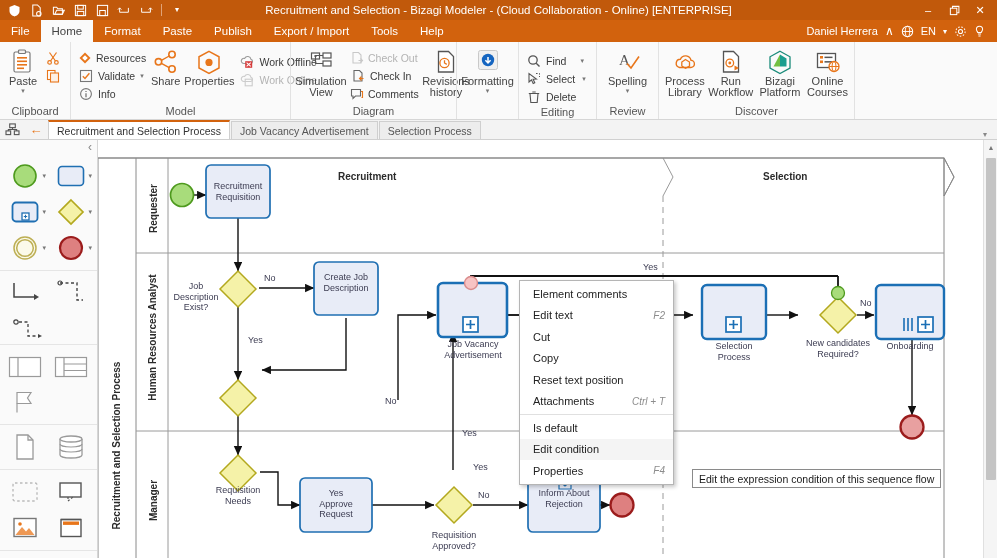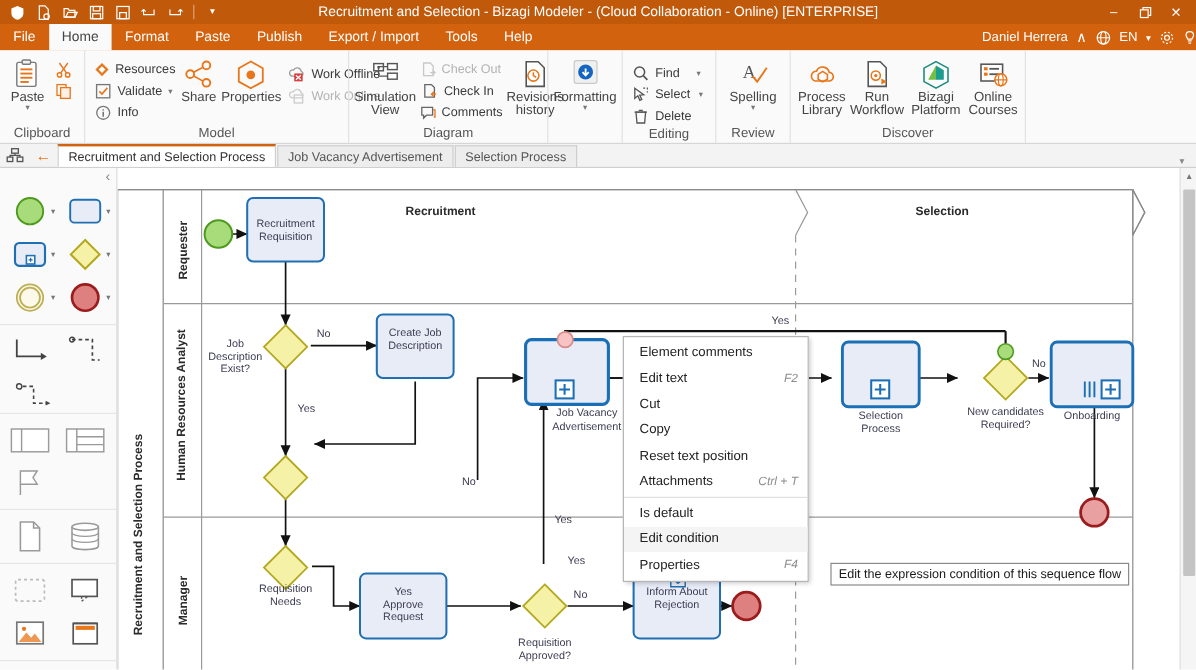--- a/index.html
+++ b/index.html
@@ -34,21 +34,21 @@
   
   .menubar {
     height:22px; background:#D2620D; display:flex; align-items:stretch;
     position:relative;
   }
   .menubar .mi {
     padding:0 11px; display:flex; align-items:center; color:#fff; font-size:11.5px;
   }
   .menubar .mi.active { background:#FAFAFA; color:#444; }
   .acct {
-    margin-left:auto; display:flex; align-items:center; gap:7px; padding-right:0;
+    margin-left:auto; display:flex; align-items:center; gap:7px; padding-right:12px;
     color:#fff; font-size:11px;
   }
   .acct .icn { display:flex; align-items:center; }
 
   
   .ribbon {
     height:78px; background:#FAFAFA; border-bottom:1px solid #d6d6d6;
     display:flex; align-items:stretch; position:relative;
   }
   .rgroup { display:flex; flex-direction:column; position:relative; padding:2px 0 0 0; }
@@ -806,21 +806,21 @@
       <div class="poolname" style="left:-67px; top:300px; width:170px; text-align:center;">Recruitment and Selection Process</div>
       <div class="poolname" style="left:20px; top:63px; width:70px; text-align:center;">Requester</div>
       <div class="poolname" style="left:-21px; top:192px; width:150px; text-align:center;">Human Resources Analyst</div>
       <div class="poolname" style="left:20px; top:355px; width:70px; text-align:center;">Manager</div>
       <div class="phasename" style="left:240px; top:31px;">Recruitment</div>
       <div class="phasename" style="left:665px; top:31px;">Selection</div>
 
       <div class="dlabel" style="left:108px; top:41px; width:64px;">Recruitment<br>Requisition</div>
       <div class="dlabel" style="left:67px; top:141px; width:62px;">Job Description<br>Exist?</div>
       <div class="dlabel" style="left:216px; top:132px; width:64px;">Create Job<br>Description</div>
-      <div class="dlabel" style="left:352px; top:199px; width:78px;">Job Vacancy<br>Advertisement</div>
+      <div class="dlabel" style="left:336px; top:199px; width:78px;">Job Vacancy<br>Advertisement</div>
       <div class="dlabel" style="left:104px; top:345px; width:72px;">Requisition<br>Needs</div>
       <div class="dlabel" style="left:202px; top:348px; width:72px;">Yes<br>Approve<br>Request</div>
       <div class="dlabel" style="left:320px; top:390px; width:72px;">Requisition<br>Approved?</div>
       <div class="dlabel" style="left:430px; top:348px; width:72px;">Inform About<br>Rejection</div>
       <div class="dlabel" style="left:600px; top:201px; width:72px;">Selection<br>Process</div>
       <div class="dlabel" style="left:700px; top:198px; width:80px;">New candidates<br>Required?</div>
       <div class="dlabel" style="left:778px; top:201px; width:68px;">Onboarding</div>
 
       <div class="flowlabel" style="left:166px; top:133px;">No</div>
       <div class="flowlabel" style="left:150px; top:195px;">Yes</div>

